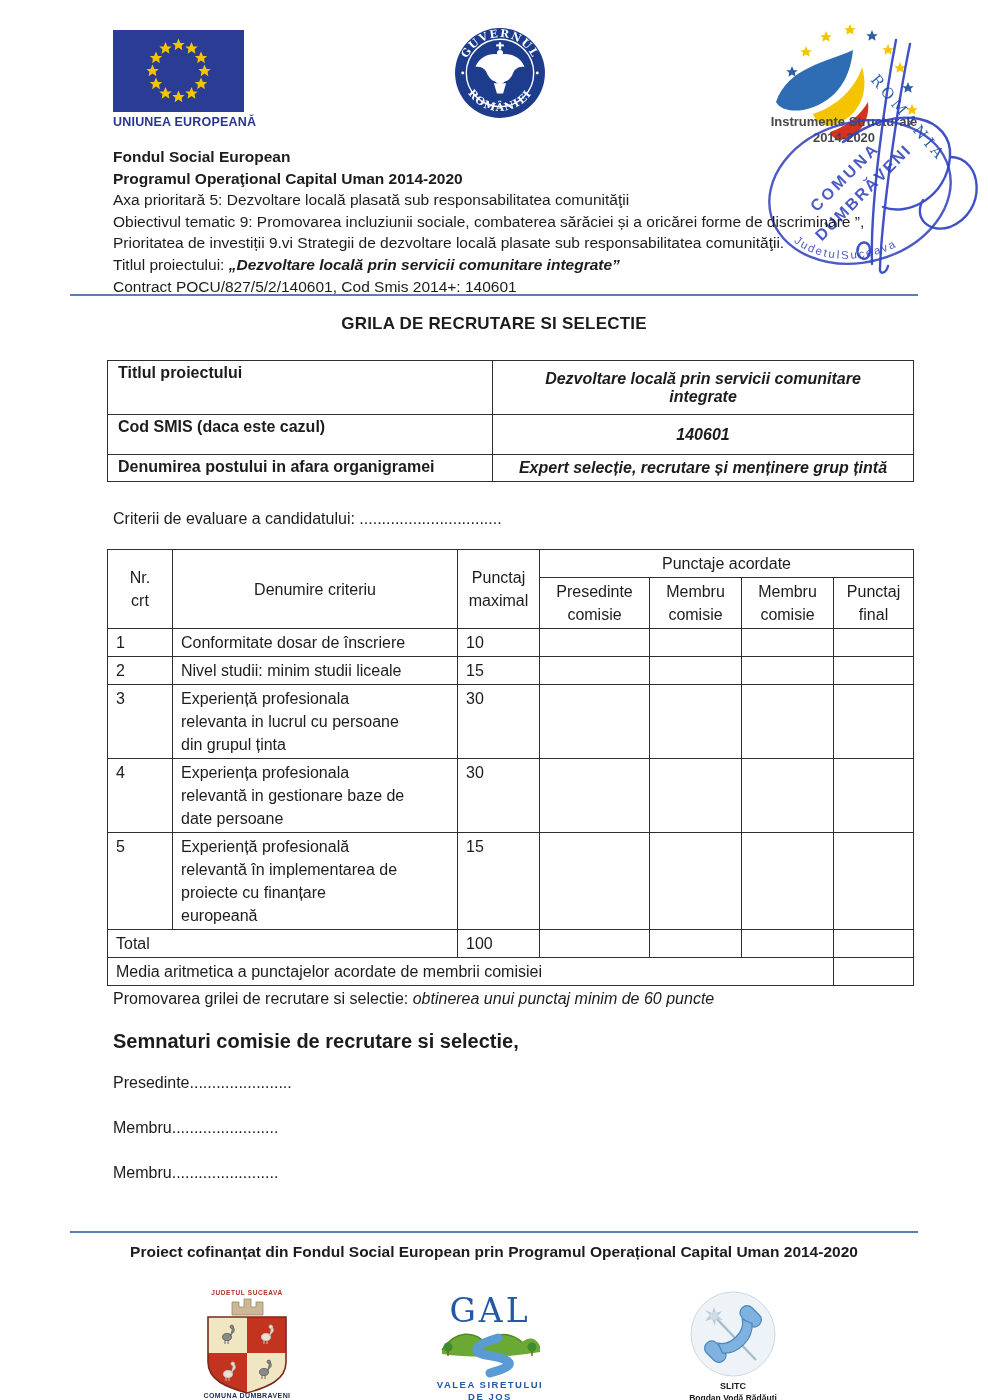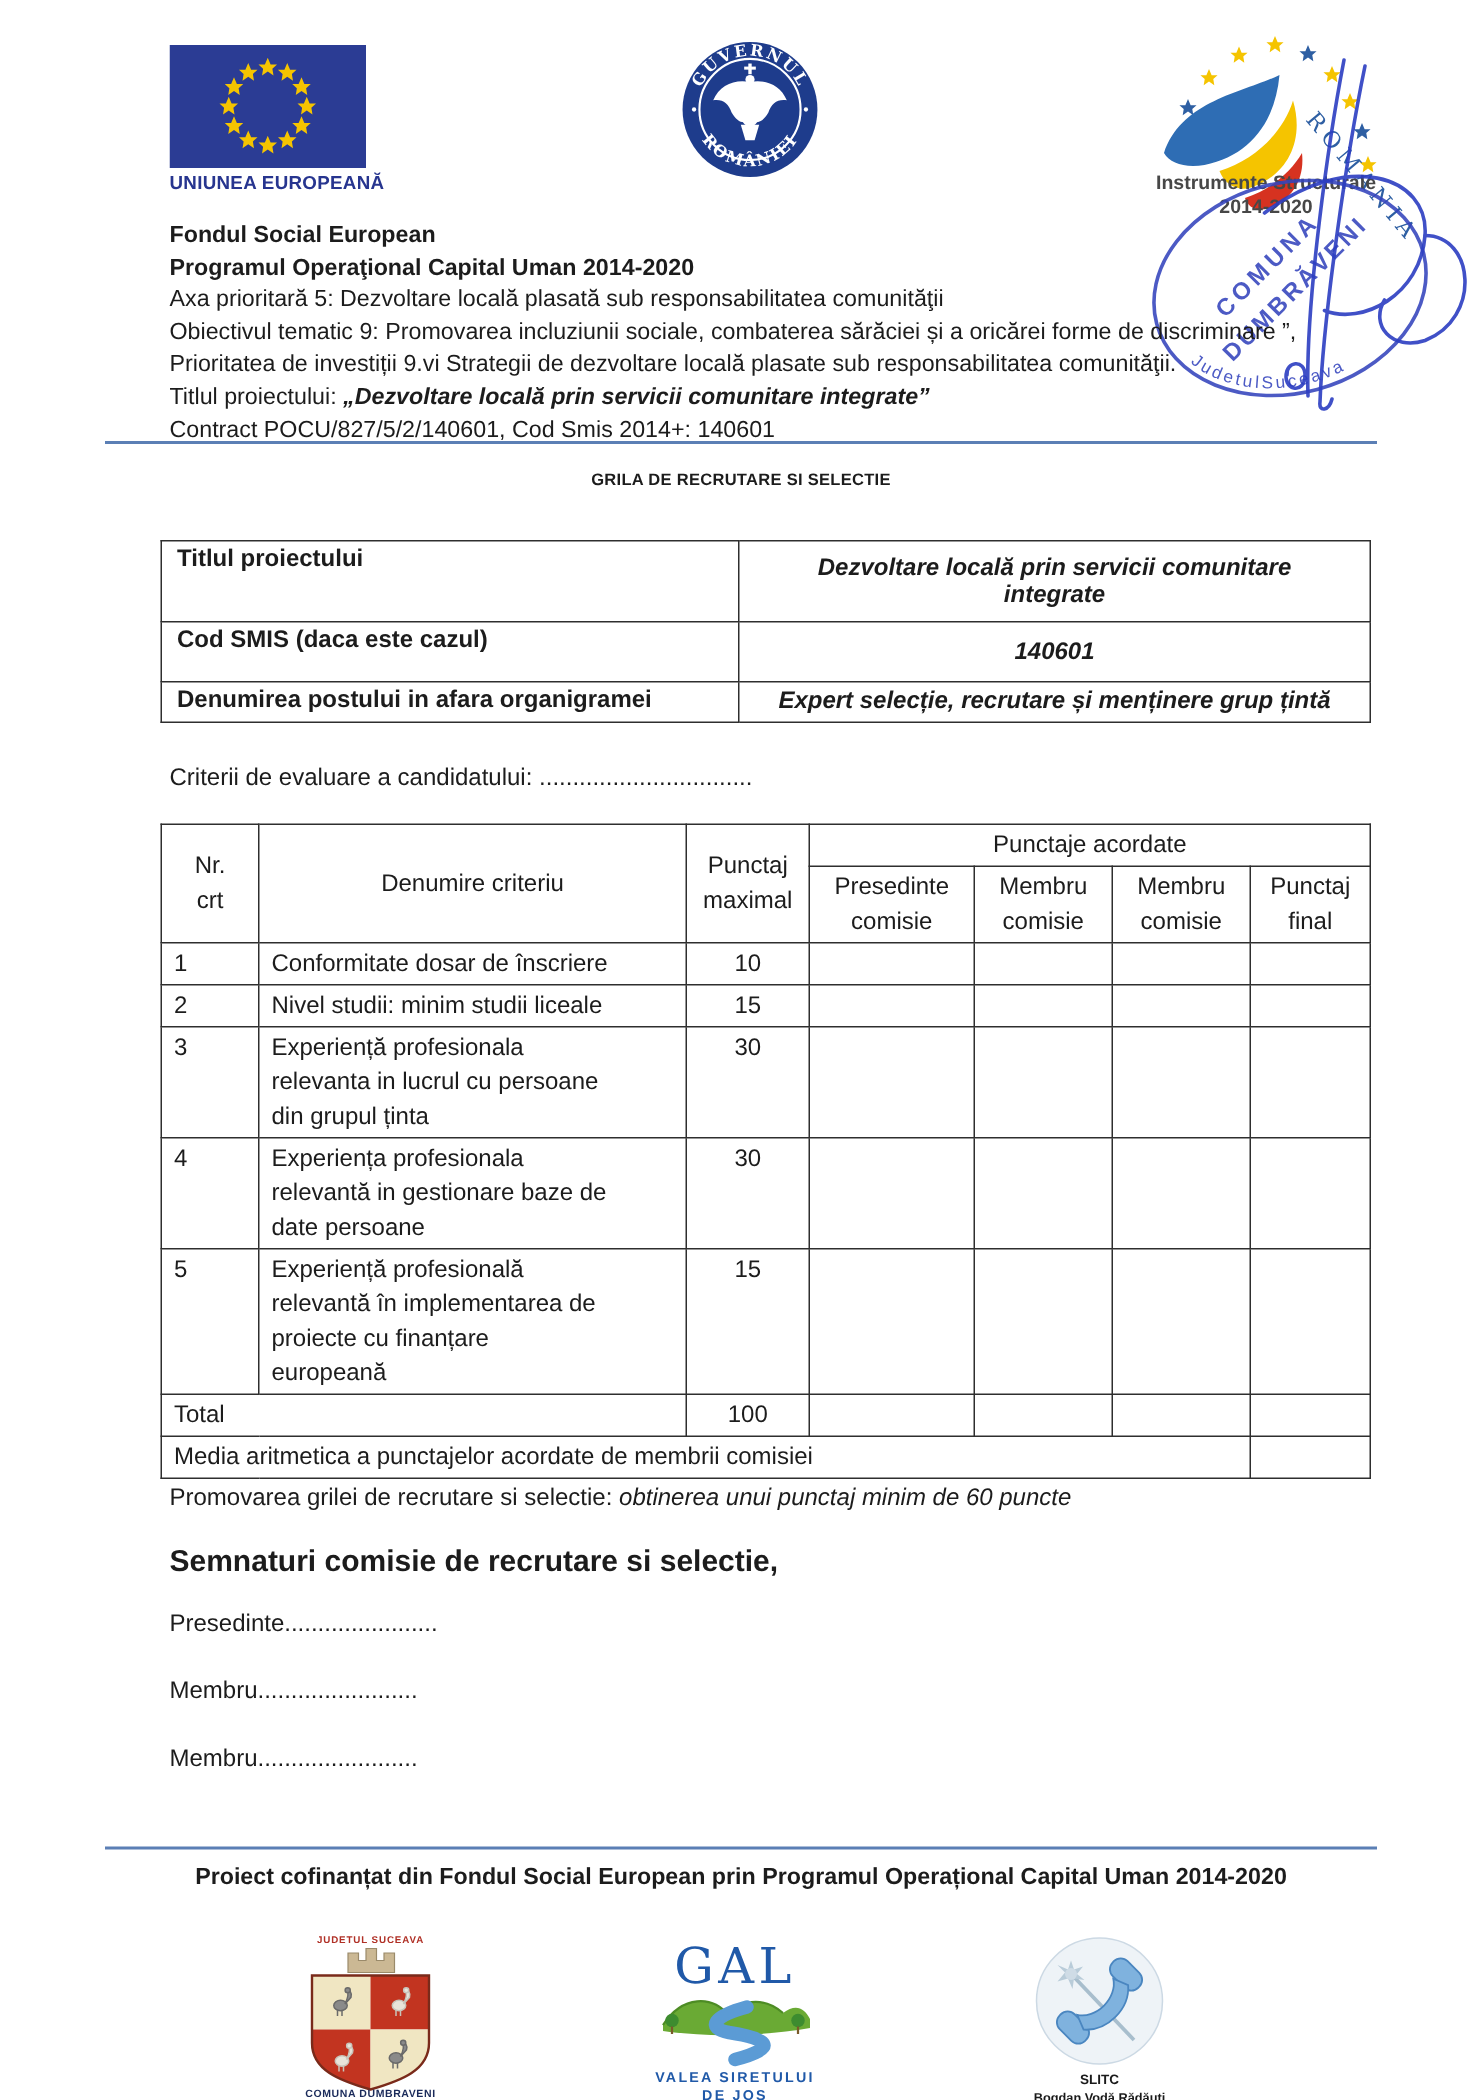--- a/index.html
+++ b/index.html
@@ -12,39 +12,39 @@
   .eu-block{left:113px;top:30px;width:150px;}
   .eu-flag{width:131px;height:82px;display:block;}
   .eu-label{margin-top:3px;font-size:12.5px;font-weight:bold;color:#27358f;letter-spacing:.2px;}
   .gov-seal{left:453px;top:26px;}
   .is-wrap{left:758px;top:22px;pointer-events:none;}
   
   .hdr{left:113px;top:146px;width:790px;font-size:15.5px;line-height:21.6px;}
   .hdr .b{font-weight:bold;}
   .hdr .bi{font-weight:bold;font-style:italic;}
   .rule{height:2px;background:#5b7fb5;left:70px;width:848px;}
-  .doc-title{left:0;top:314px;width:988px;text-align:center;font-size:11px;font-weight:bold;letter-spacing:.2px;}
+  .doc-title{left:0;top:314px;width:988px;text-align:center;font-size:17px;font-weight:bold;letter-spacing:.2px;}
   
   table{border-collapse:collapse;table-layout:fixed;}
   td,th{border:1.5px solid #2e2e2e;font-size:16px;font-weight:normal;vertical-align:middle;}
   .info-table{left:107px;top:360px;width:806px;}
   .info-table td{padding:3px 10px;font-weight:bold;}
   .info-table .lbl{text-align:left;vertical-align:top;}
   .info-table .val{text-align:center;font-style:italic;}
   .r1{height:54px;}
   .r2{height:40px;}
   .r3{height:27px;}
   .preline{white-space:pre-line;}
   .criteria-intro{left:113px;top:510px;font-size:16px;}
   .crit-table{left:107px;top:549px;width:806px;}
   .crit-table td{padding:2px 8px;line-height:23px;}
   .crit-table .hc{text-align:center;}
   .crit-table .num{text-align:left;padding-left:8px;vertical-align:top;}
   .crit-table .name{text-align:left;vertical-align:top;}
-  .crit-table .max{text-align:center;vertical-align:top;margin-top:14px;}
+  .crit-table .max{vertical-align:top;margin-top:14px;}
   .hA{height:26px;}
   .hB{height:50px;}
   .promo{left:113px;top:990px;font-size:16px;}
   .promo .it{font-style:italic;}
   .sig-head{left:113px;top:1030px;font-size:20px;font-weight:bold;}
   .sig{left:113px;font-size:16px;}
   .foot-text{left:0;top:1243px;width:988px;text-align:center;font-size:15.5px;font-weight:bold;}
   .logo-coa{left:190px;top:1286px;}
   .logo-gal{left:428px;top:1288px;}
   .logo-slitc{left:668px;top:1288px;}

